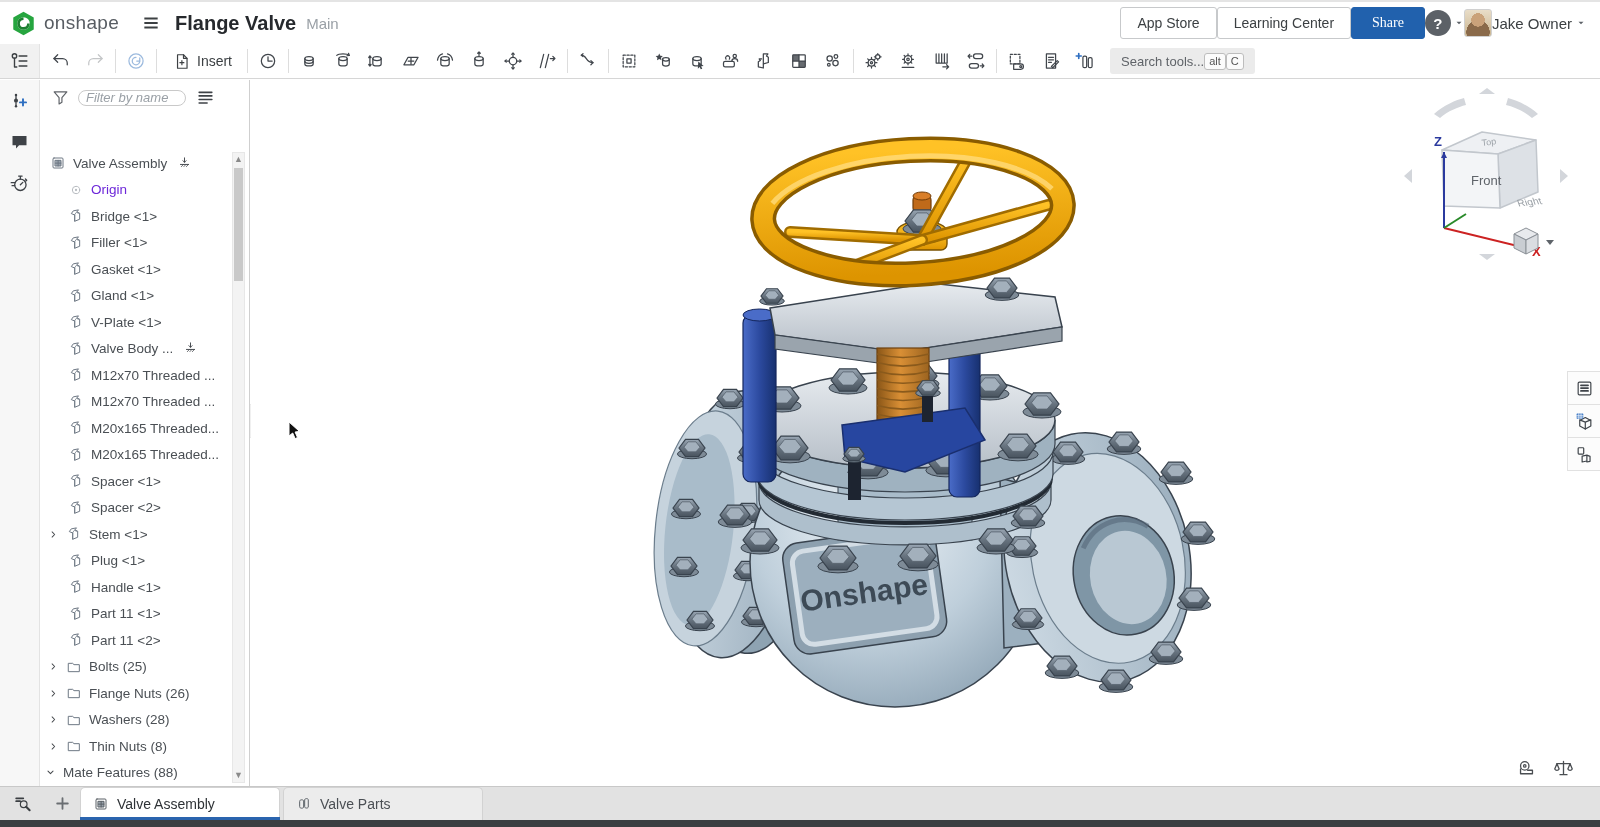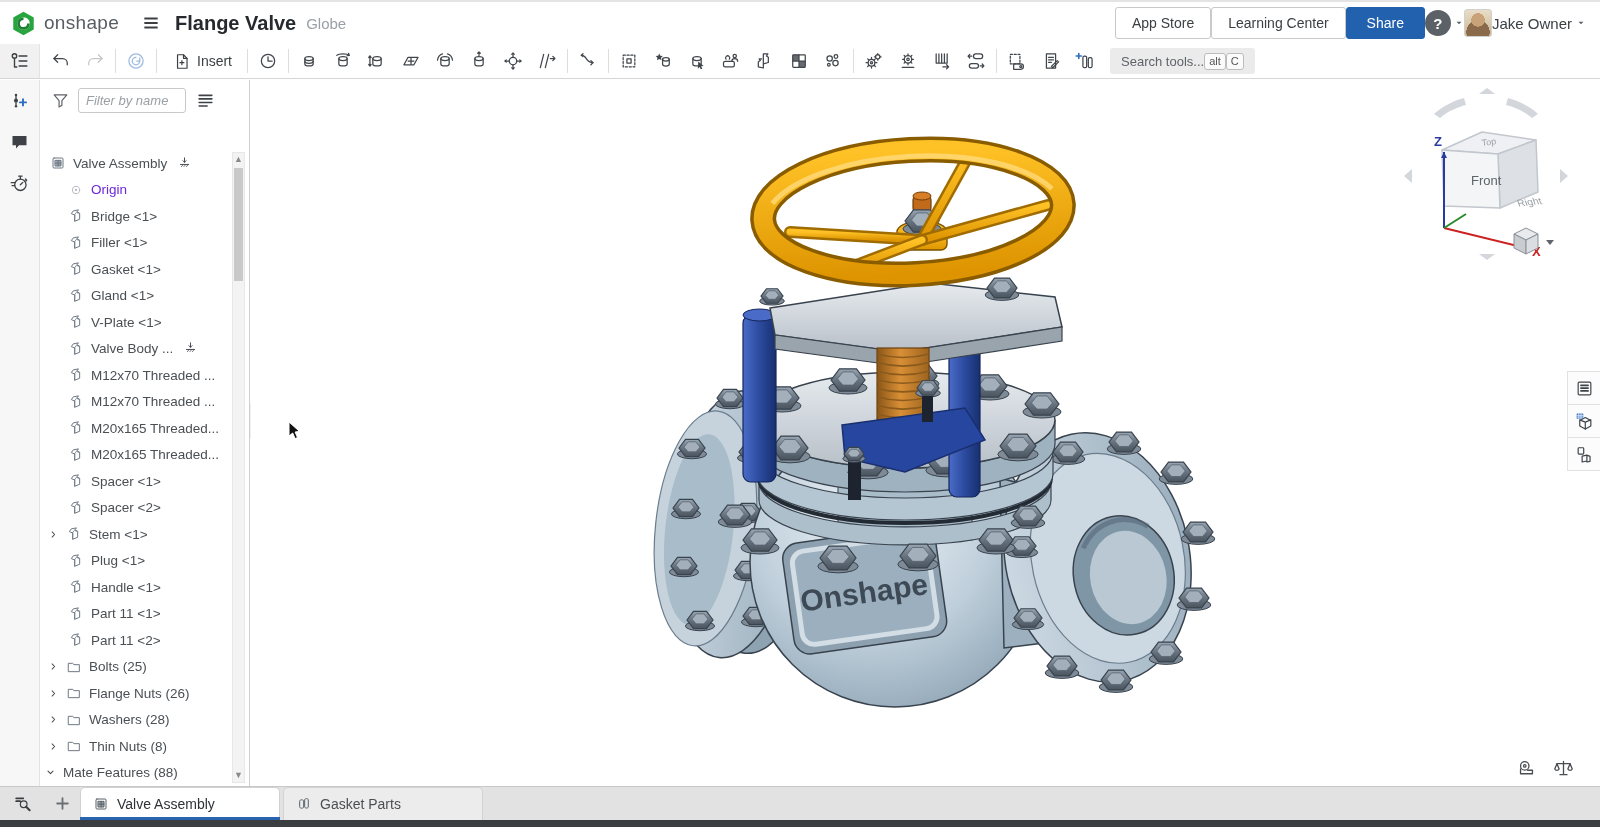--- a/index.html
+++ b/index.html
@@ -10,21 +10,21 @@
 
   
   .header { position:absolute; top:0; left:0; right:0; height:44px; background:#fff; border-top:2px solid #e4e4e4; display:flex; align-items:center; padding:0 14px 0 10px; }
   .logo { display:flex; align-items:center; gap:7px; }
   .logo-text { font-size:19px; color:#585d63; letter-spacing:.3px; }
   .hamburger { margin-left:18px; color:#3c4043; width:28px; height:28px; }
   .doc-title { margin-left:10px; font-size:20px; font-weight:bold; color:#26292d; }
   .doc-ws { margin-left:10px; font-size:15px; color:#9aa0a6; }
   .hdr-right { margin-left:auto; display:flex; align-items:center; gap:0; }
   .btn-outline { height:32px; padding:0 16px; background:#fff; border:1px solid #c7c9cb; border-radius:3px; font-size:14px; color:#3c4043; display:flex; align-items:center; }
-  .btn-share { height:32px; padding:0 20px; background:#2161ad; border:1px solid #2161ad; border-radius:3px; font-size:14px; color:#fff; display:flex; align-items:center; }
+  .btn-share { height:32px; padding:0 20px; background:#2161ad; border:1px solid #2161ad; border-radius:3px; font-size:14px; color:#fff; display:flex; align-items:center;font-family:Liberation Serif, serif; }
   .help-wrap { display:flex; align-items:center; gap:3px; }
   .help-circle { width:26px; height:26px; border-radius:50%; background:#5c6167; color:#fff; font-weight:bold; font-size:15px; }
   .caret { color:#5c6167; }
   .avatar { width:28px; height:28px; border-radius:3px; background:
      radial-gradient(circle at 50% 38%, #caa27a 0 32%, transparent 33%),
      radial-gradient(circle at 50% 85%, #8a6a4a 0 45%, transparent 46%),
      linear-gradient(#e9ddc8, #cbb691); border:1px solid #d0d0d0; }
   .user-name { font-size:15px; color:#3c4043; display:flex; align-items:center; gap:4px; }
 
   
@@ -39,21 +39,21 @@
   .searchtools kbd { background:#fbfbfb; border:1px solid #bdbdbd; border-radius:3px; font-size:11px; line-height:15px; padding:0 4px; color:#555; font-family:"Liberation Sans",sans-serif; }
 
   
   .left-rail { position:absolute; left:0; top:80px; bottom:41px; width:40px; background:#f7f7f7; border-right:1px solid #e3e3e3; display:flex; flex-direction:column; align-items:center; padding-top:6px; gap:11px; }
   .rail-btn { width:30px; height:30px; color:#3e4247; }
 
   
   .sidebar { position:absolute; left:40px; top:80px; bottom:41px; width:210px; background:#fff; border-right:1px solid #cfcfcf; overflow:hidden; }
   .filter-row { display:flex; align-items:center; gap:8px; padding:8px 6px 5px 11px; }
   .filter-row .funnel { color:#5f6368; }
-  .filter-input { width:108px; height:25px; border:1px solid #c9c9c9; border-radius:3px; font-family:"Liberation Sans",sans-serif; font-size:13px; padding:0 7px; color:#444; }
+  .filter-input { width:108px; height:16px; border:1px solid #c9c9c9; border-radius:9px; font-family:"Liberation Sans",sans-serif; font-size:13px; padding:0 7px; color:#444; }
   .filter-input::placeholder { color:#9aa0a6; font-style:italic; }
   .listview-btn { color:#3e4247; margin-left:2px; }
   .inst-head { display:flex; align-items:center; padding:5px 14px 4px 13px; font-size:13px; font-weight:bold; color:#33373b; }
   .inst-head .fplus { margin-left:auto; color:#4e555c; }
   .tree { position:absolute; top:70px; bottom:0; left:0; width:192px; overflow:hidden; }
   .trow { display:flex; align-items:center; height:26.5px; font-size:13.5px; color:#4a4f54; white-space:nowrap; }
   .trow .chev { width:18px; color:#44484c; display:flex; align-items:center; }
   .trow .ticn { margin-right:7px; color:#6e7884; flex:none; }
   .trow .fix { margin-left:10px; color:#3e4247; }
   .trow.muted { color:#6d28d9; }
@@ -95,21 +95,21 @@
       <path d="M12 7.6a4.4 4.4 0 1 0 4.4 4.4" fill="none" stroke="#1d7f31" stroke-width="2.4"></path>
     </svg>
     <span class="logo-text">onshape</span>
   </div>
   <span class="hamburger ctr">
     <svg width="20" height="20" viewBox="0 0 24 24" fill="none" stroke="currentColor" stroke-width="2.4">
         <path d="M4 6.5h16M4 12h16M4 17.5h16"></path>
       </svg>
   </span>
   <span class="doc-title">Flange Valve</span>
-  <span class="doc-ws">Globe</span>
+  <span class="doc-ws">Main</span>
   <div class="hdr-right">
     <button class="btn-outline">App Store</button>
     <button class="btn-outline">Learning Center</button>
     <button class="btn-share">Share</button>
     <div class="help-wrap">
       <span class="help-circle ctr">?</span>
       <svg class="caret" width="10" height="10" viewBox="0 0 24 24">
           <path d="M6 9l6 6 6-6" fill="currentColor"></path>
         </svg>
     </div>
@@ -1041,17 +1041,17 @@
           </svg>
         </span>
         <span>Valve Assembly</span>
       </div>
       <div class="tab">
         <span class="ticon">
           <svg width="16" height="16" viewBox="0 0 24 24" fill="none" stroke="currentColor" stroke-width="1.5" stroke-linecap="round" stroke-linejoin="round">
             <path d="M5.5 7.5c0-1 1.3-1.8 3-1.8s3 .8 3 1.8v9c0 1-1.3 1.8-3 1.8s-3-.8-3-1.8zM13 5.5c0-.9 1.2-1.6 2.7-1.6s2.7.7 2.7 1.6v11c0 .9-1.2 1.6-2.7 1.6s-2.7-.7-2.7-1.6z"></path>
           </svg>
         </span>
-        <span>Gasket Parts</span>
+        <span>Valve Parts</span>
       </div>
     </div>
 </div>
 <div class="darkbar"></div>
 
 </body></html>

